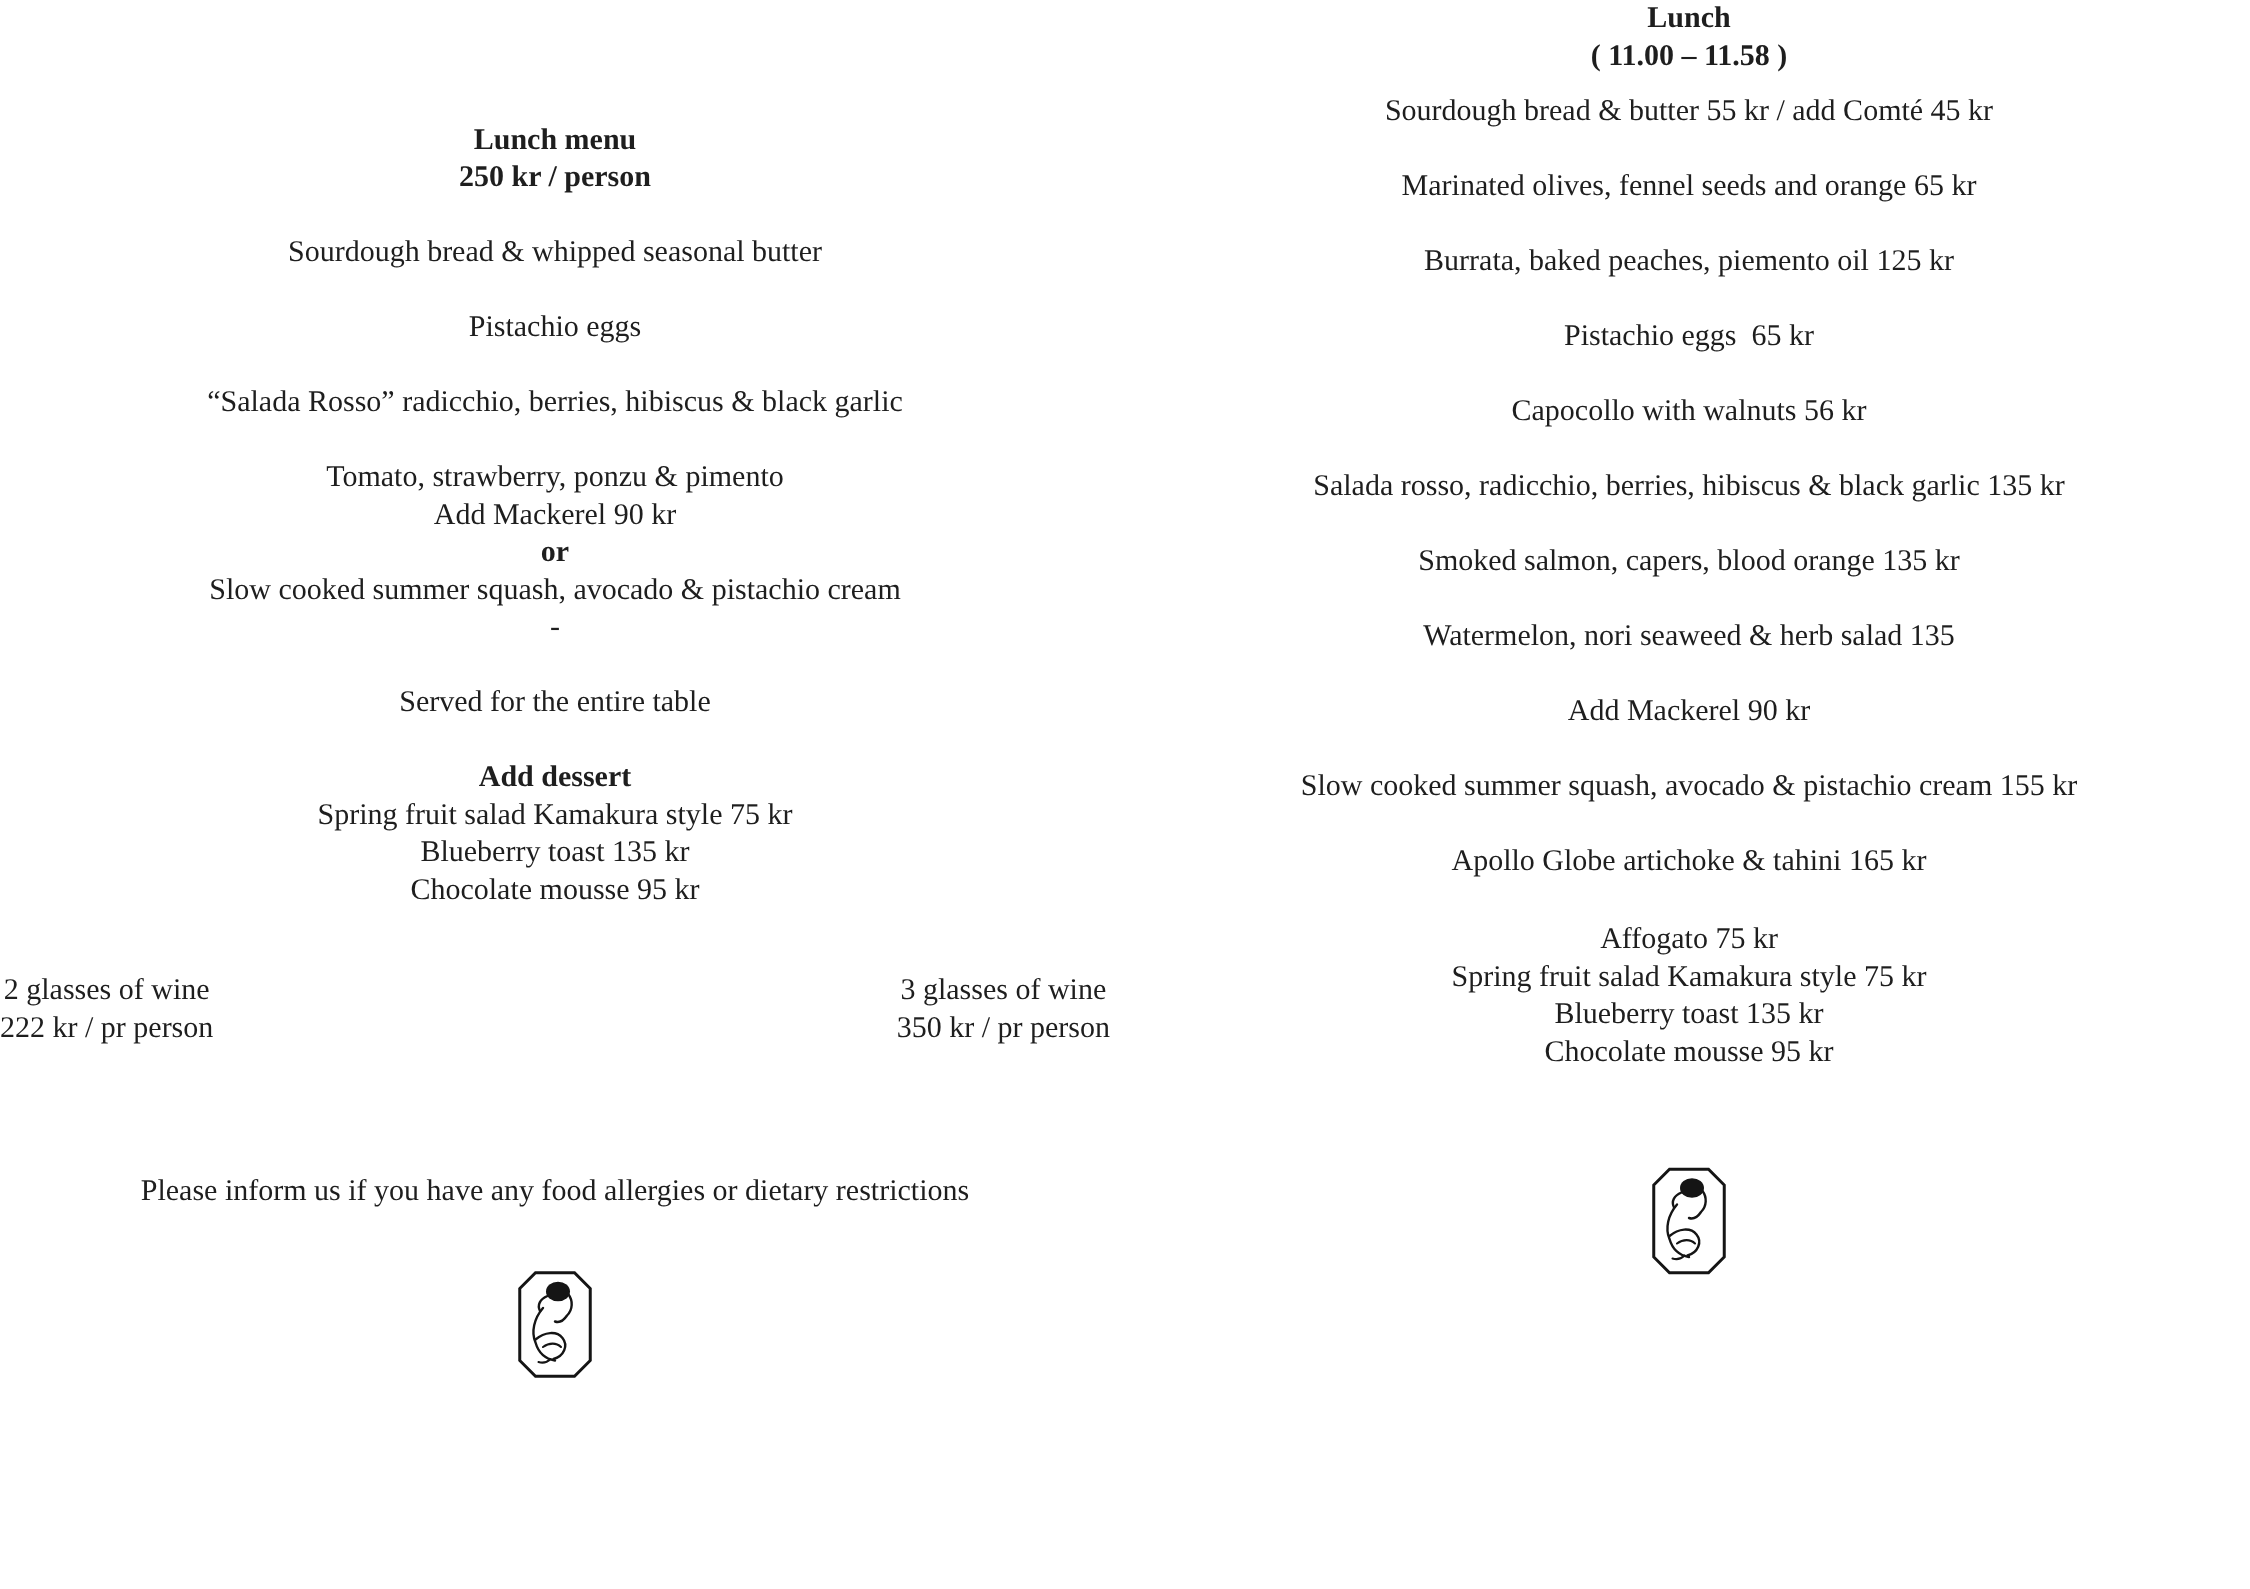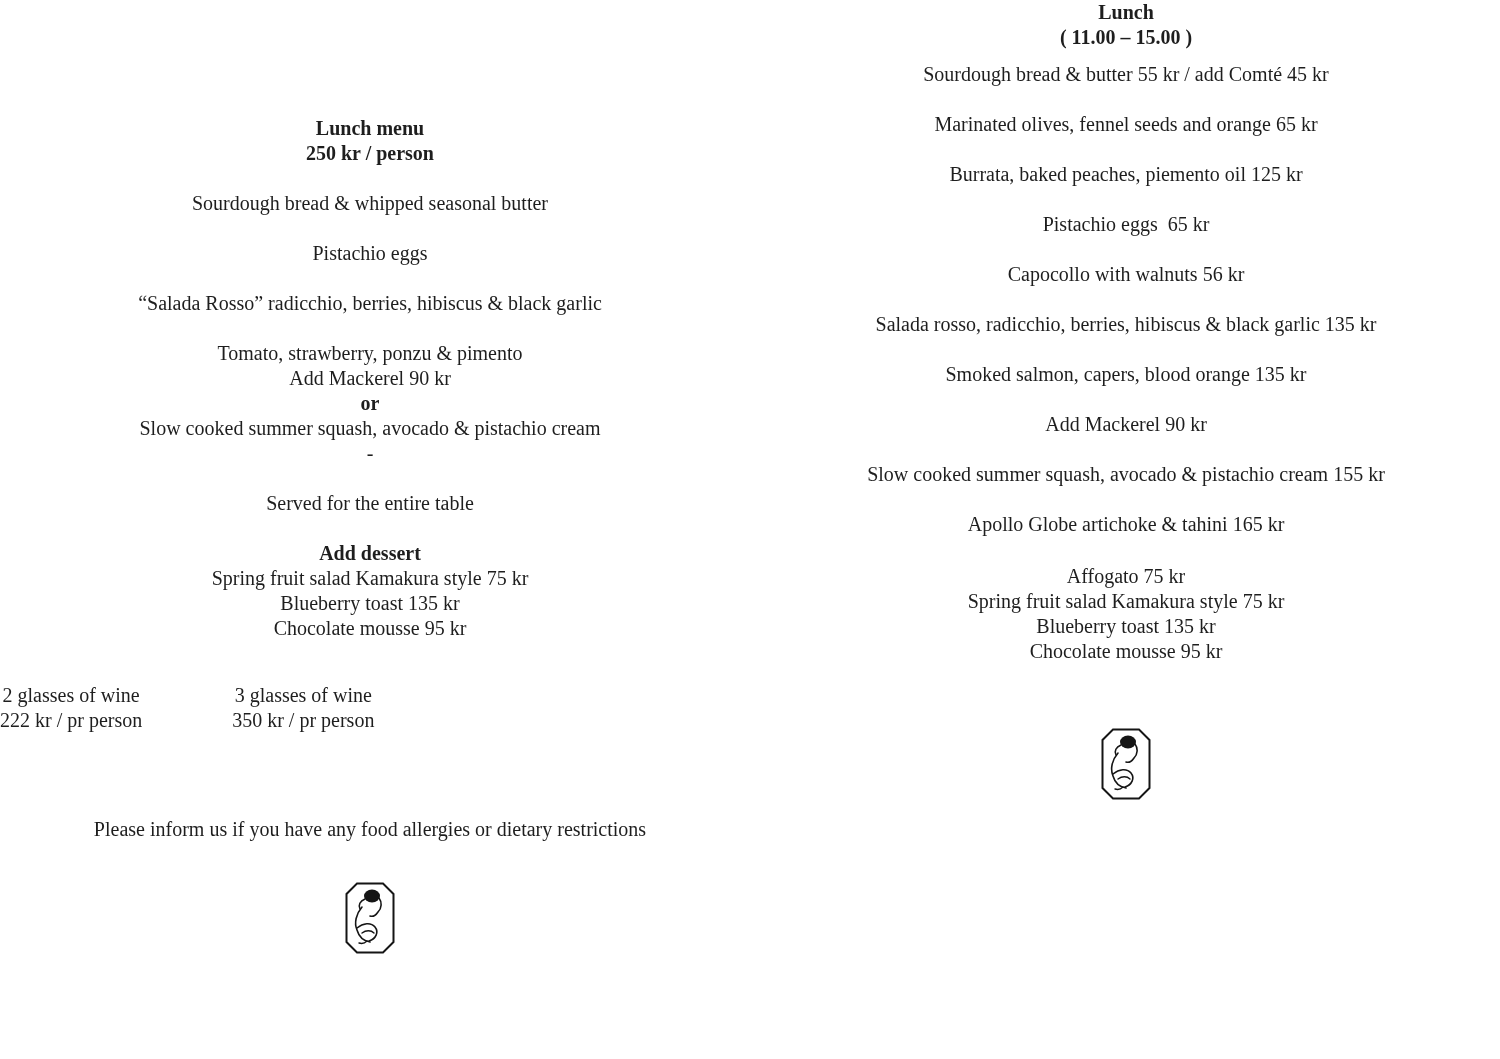--- a/index.html
+++ b/index.html
@@ -16,33 +16,33 @@
     color: #1e1e1e;
     overflow: hidden;
   }
   .col {
     position: absolute;
     top: 0;
     text-align: center;
     font-size: 20px;
     line-height: 25px;
   }
-  .col-left  { left: 0px;   width: 740px; padding-top: 116px; }
+  .col-left  { left: 0px;   width: 740px; padding-top: 81px; }
   .col-right { left: 752px; width: 748px; }
   .line { white-space: pre-wrap; }
   .b { font-weight: bold; }
   .mt25 { margin-top: 25px; }
   .mt27 { margin-top: 27px; }
   .mt42 { margin-top: 42px; }
   .mt64 { margin-top: 64px; }
   .mt84 { margin-top: 84px; }
   .mt40 { margin-top: 40px; }
   .wine-row {
     display: flex;
-    justify-content: flex-start;
+    justify-content: space-between;
     gap: 90px;
   }
   .wine-option { text-align: center; }
   .logo-wrap { text-align: center; }
   .logo-wrap svg { display: inline-block; }
 </style>
 </head>
 <body>
 
 <div class="page">
@@ -97,30 +97,31 @@
         <path d="M12 46 C18 41 26 40 30 45 C34 50 31 57 24 59" stroke="#151515" stroke-width="1.6" stroke-linecap="round" fill="none"></path>
         <path d="M17 51 C21 48 26 48 29 51" stroke="#151515" stroke-width="1.4" stroke-linecap="round" fill="none"></path>
         <path d="M22 59 C20 61 17 62 14 61" stroke="#151515" stroke-width="1.4" stroke-linecap="round" fill="none"></path>
       </svg>
     </div>
   </div>
 
   <div class="col col-right">
     <div>
       <div class="line b">Lunch</div>
-      <div class="line b">( 11.00 – 15.00 )</div>
+      <div class="line b">( 11.00 – 11.58 )</div>
     </div>
 
     <div class="line" style="margin-top:12px">Sourdough bread &amp; butter 55 kr / add Comté 45 kr</div>
     <div class="line mt25">Marinated olives, fennel seeds and orange 65 kr</div>
     <div class="line mt25">Burrata, baked peaches, piemento oil 125 kr</div>
     <div class="line mt25">Pistachio eggs  65 kr</div>
     <div class="line mt25">Capocollo with walnuts 56 kr</div>
     <div class="line mt25">Salada rosso, radicchio, berries, hibiscus &amp; black garlic 135 kr</div>
     <div class="line mt25">Smoked salmon, capers, blood orange 135 kr</div>
+    <div class="line mt25">Watermelon, nori seaweed &amp; herb salad 135</div>
 
     <div class="mt25">
       <div class="line">Add Mackerel 90 kr</div>
     </div>
 
     <div class="line mt25">Slow cooked summer squash, avocado &amp; pistachio cream 155 kr</div>
     <div class="line mt25">Apollo Globe artichoke &amp; tahini 165 kr</div>
 
     <div class="mt27">
       <div class="line">Affogato 75 kr</div>

